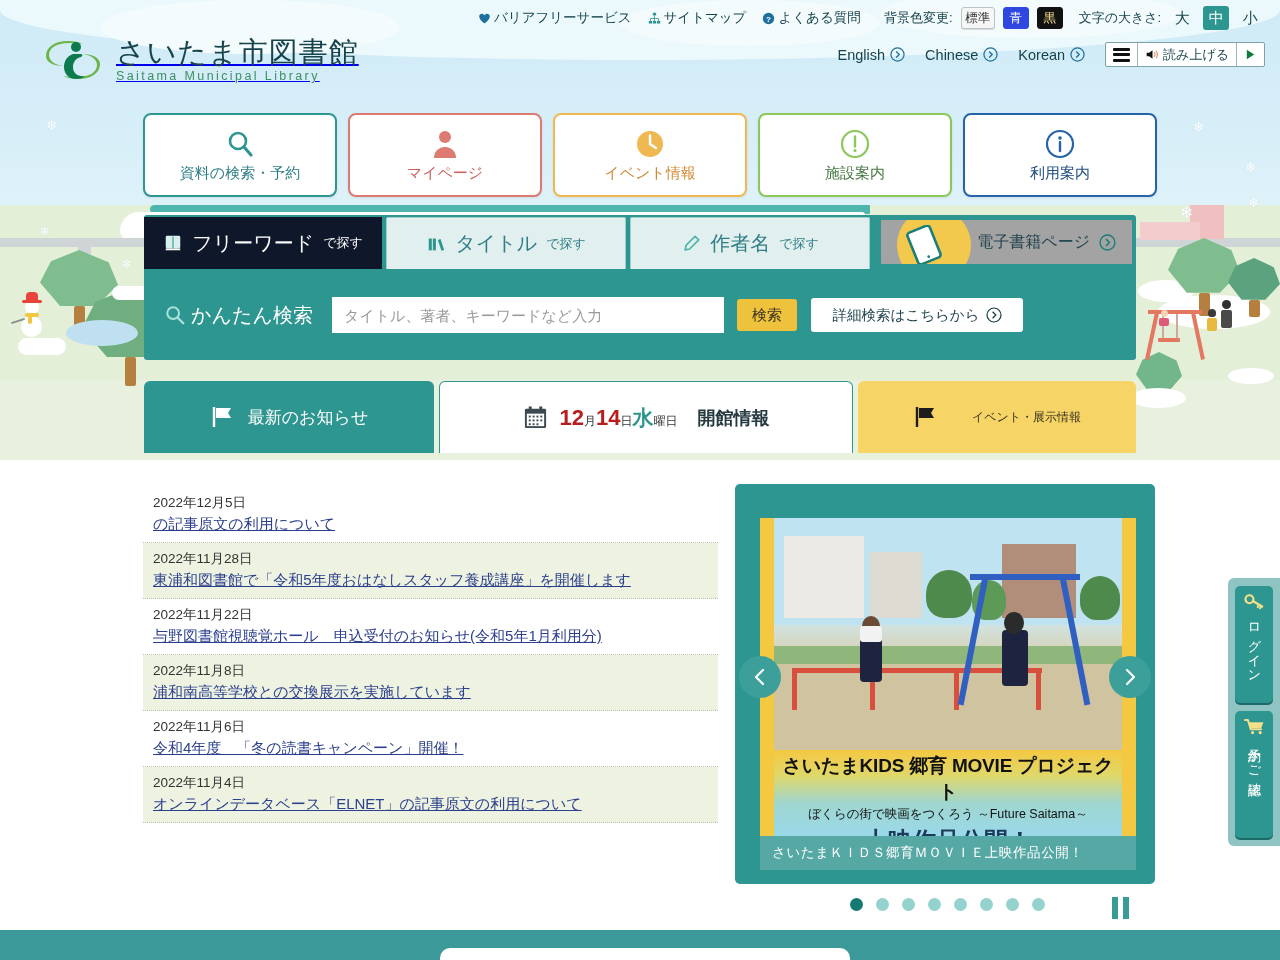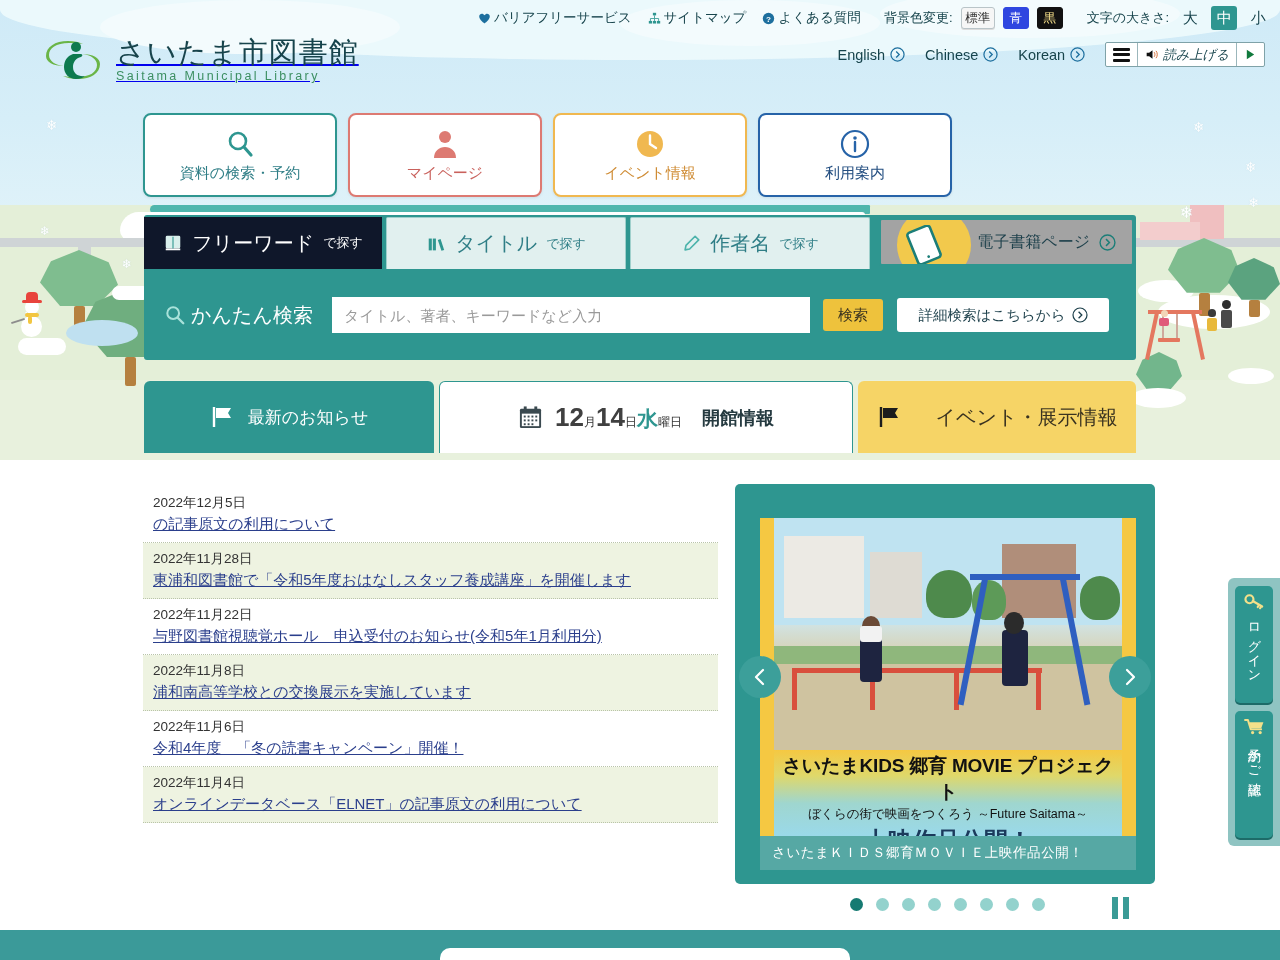--- a/index.html
+++ b/index.html
@@ -174,21 +174,21 @@
   .lang-link {
     display: inline-flex; align-items: center; gap: 5px; color: #17444c;
     font-size: 14.5px; text-decoration: none;
   }
   .readbox {
     display: flex; align-items: stretch; border: 1px solid #7fa2a8; background: #fff;
     height: 25px; border-radius: 2px; overflow: hidden;
   }
   .readbox > div {
     display: flex; align-items: center; justify-content: center; padding: 0 7px;
-    border-right: 1px solid #9bb6bb; font-size: 13px; color: #17444c; cursor: pointer; font-style: italic;
+    border-right: 1px solid #9bb6bb; font-size: 13px; color: #17444c; cursor: pointer;
   }
   .readbox > div:last-child { border-right: none; }
   .hamb { width: 17px; }
   .hamb span { display:block; height:3px; background:#111; margin:2.5px 0; border-radius:1px;}
 
   
   .navcards {
     position: absolute; left: 143px; top: 113px; display: flex; gap: 11px; z-index: 25;
   }
   .navcard {
@@ -241,21 +241,21 @@
 
   .searchrow {
     position: absolute; left: 0; top: 70px; width: 992px; height: 60px;
     display: flex; align-items: center; padding-left: 20px;
   }
   .kantan {
     display: flex; align-items: center; gap: 5px; color: #fff; font-size: 20px;
     width: 168px;
   }
   .sinput {
-    width: 478px; height: 36px; border: none; background: #fff; font-size: 15px;
+    width: 392px; height: 36px; border: none; background: #fff; font-size: 15px;
     padding: 0 12px; color: #222; outline: none;
   }
   .sinput::placeholder { color: #9a9a9a; }
   .sbtn {
     width: 60px; height: 32px; background: #eec23c; border: none; border-radius: 3px;
     margin-left: 13px; font-size: 15px; color: #3a3320; cursor: pointer;
     font-family: inherit;
   }
   .detail-btn {
     width: 212px; height: 34px; background: #fff; border-radius: 3px; margin-left: 14px;
@@ -270,22 +270,22 @@
   }
   .ctab {
     height: 72px; display: flex; align-items: center; justify-content: center; gap: 12px;
     border-radius: 6px 6px 0 0; cursor: pointer;
   }
   .ctab.t1 { width: 290px; background: #2e9690; color: #fff; font-size: 17px; }
   .ctab.t2 {
     width: 414px; background: #fff; border: 1px solid #2e9690; border-bottom: none;
     color: #1f3b42; font-size: 16px;
   }
-  .ctab.t3 { width: 278px; background: #f6d466; color: #3a3320; font-size: 20px; gap: 33px; }
-  .date-m { color: #404040; font-weight: bold; font-size: 26px; }
+  .ctab.t3 { width: 278px; background: #f6d466; color: #3a3320; font-size: 12px; gap: 33px; }
+  .date-m { color: #b91c1c; font-weight: bold; font-size: 22px; }
   .date-s { font-size: 12px; color: #333; }
   .date-w { color: #2e9690; font-weight: bold; font-size: 21px; }
   .kaikan { font-weight: bold; font-size: 18px; margin-left: 8px; color:#253a40;}
 
   
   .newslist {
     position: absolute; left: 143px; top: 487px; width: 575px; z-index: 22;
   }
   .newsitem {
     padding: 7px 10px 8px 10px; border-bottom: 1px dotted #b9c4a9;
@@ -499,21 +499,21 @@
         </span>
         <span>よくある質問</span>
       </a>
     </div>
 
     <div class="util-right">
       <span class="lbl-sm">背景色変更:</span>
       <span class="bgbtn std">標準</span>
       <span class="bgbtn blue">青</span>
       <span class="bgbtn black">黒</span>
-      <span class="lbl-sm" style="margin-left:16px;">文字の大きさ:</span>
+      <span class="lbl-sm" style="margin-left:8px;">文字の大きさ:</span>
       <span class="szbtn">大</span>
       <span class="szbtn active">中</span>
       <span class="szbtn">小</span>
     </div>
   </div>
 
   <a class="logo" href="#">
     <span class="logo-mark">
       <svg width="66" height="52" viewBox="0 0 66 52">
         <path d="M6 22c0-9 9-15 22-15 6 0 11 1 15 3-5-1-10-1-14-1-13 0-20 5-20 12 0 6 6 10 15 11-11 0-18-4-18-10z" fill="#6ab547"></path>
@@ -593,20 +593,30 @@
       <span class="tx">マイページ</span>
     </div>
     <div class="navcard nc-3">
       <span class="ic">
         <svg width="30" height="30" viewBox="0 0 30 30">
             <circle cx="15" cy="15" r="13" fill="#f0b850"></circle>
             <path d="M15 6.5V15l6 4" stroke="#fff" stroke-width="2.4" fill="none" stroke-linecap="round"></path>
           </svg>
       </span>
       <span class="tx">イベント情報</span>
+    </div>
+    <div class="navcard nc-4">
+      <span class="ic">
+        <svg width="30" height="30" viewBox="0 0 30 30">
+            <circle cx="15" cy="15" r="13" fill="none" stroke="#8cc75b" stroke-width="2.2"></circle>
+            <path d="M15 7.5v10" stroke="#8cc75b" stroke-width="2.4" stroke-linecap="round"></path>
+            <circle cx="15" cy="21.5" r="1.6" fill="#8cc75b"></circle>
+          </svg>
+      </span>
+      <span class="tx">施設案内</span>
     </div>
     <div class="navcard nc-5">
       <span class="ic">
         <svg width="30" height="30" viewBox="0 0 30 30">
             <circle cx="15" cy="15" r="13" fill="none" stroke="#2663a8" stroke-width="2.2"></circle>
             <circle cx="15" cy="9" r="1.8" fill="#2663a8"></circle>
             <path d="M15 13v9" stroke="#2663a8" stroke-width="2.4" stroke-linecap="round"></path>
           </svg>
       </span>
       <span class="tx">利用案内</span>

